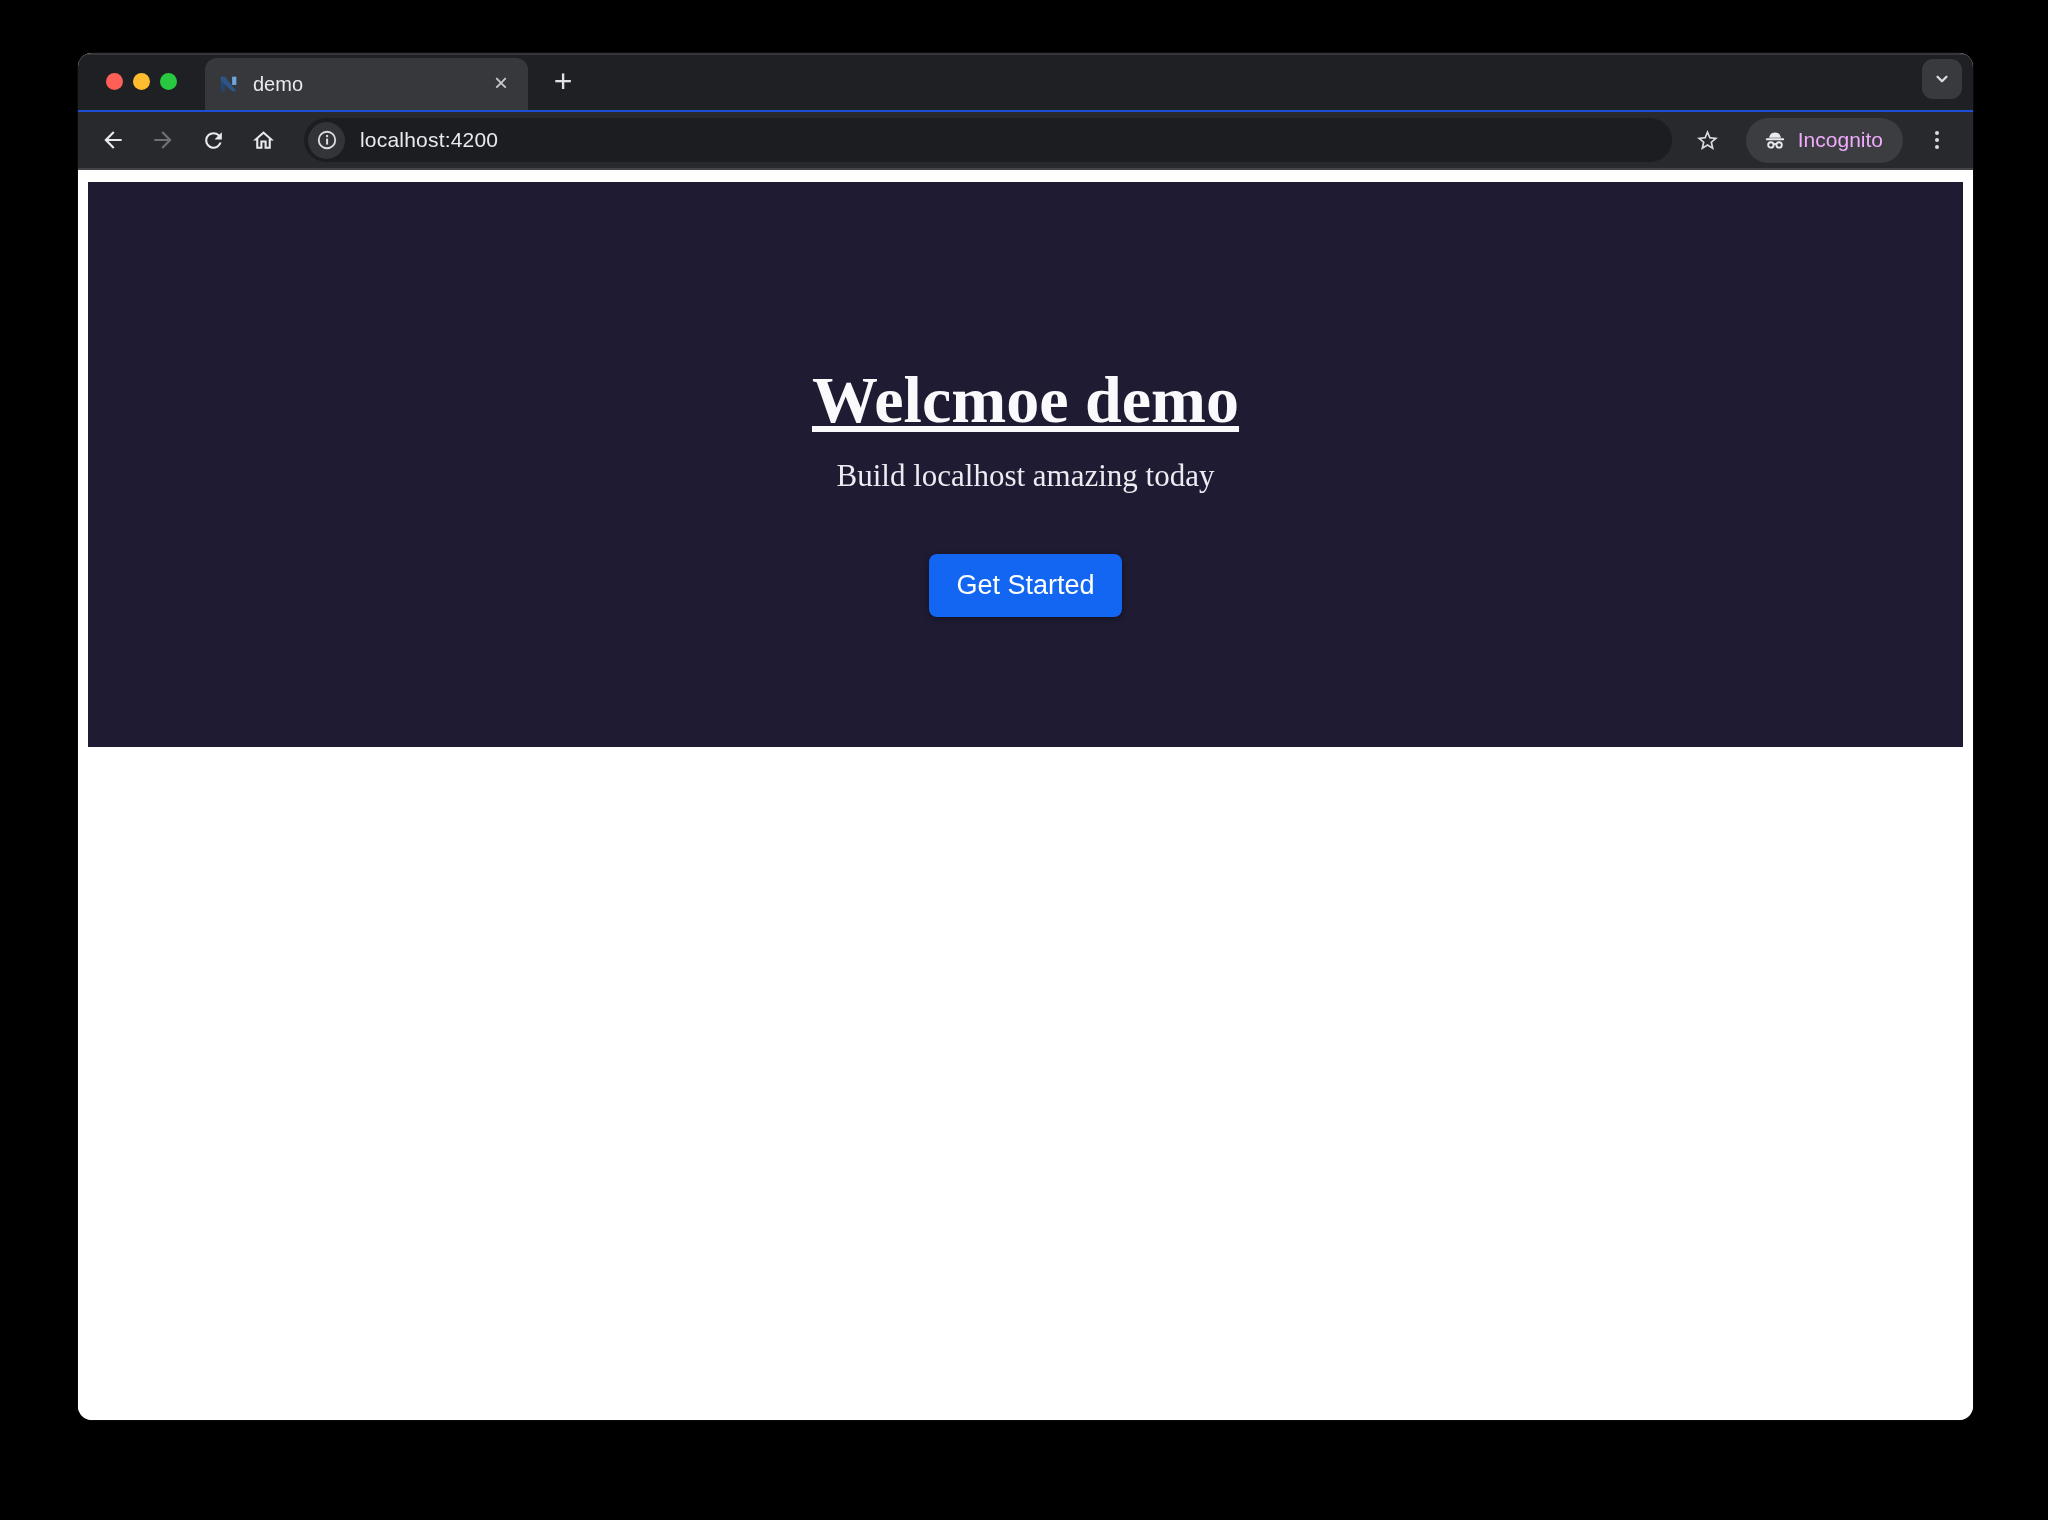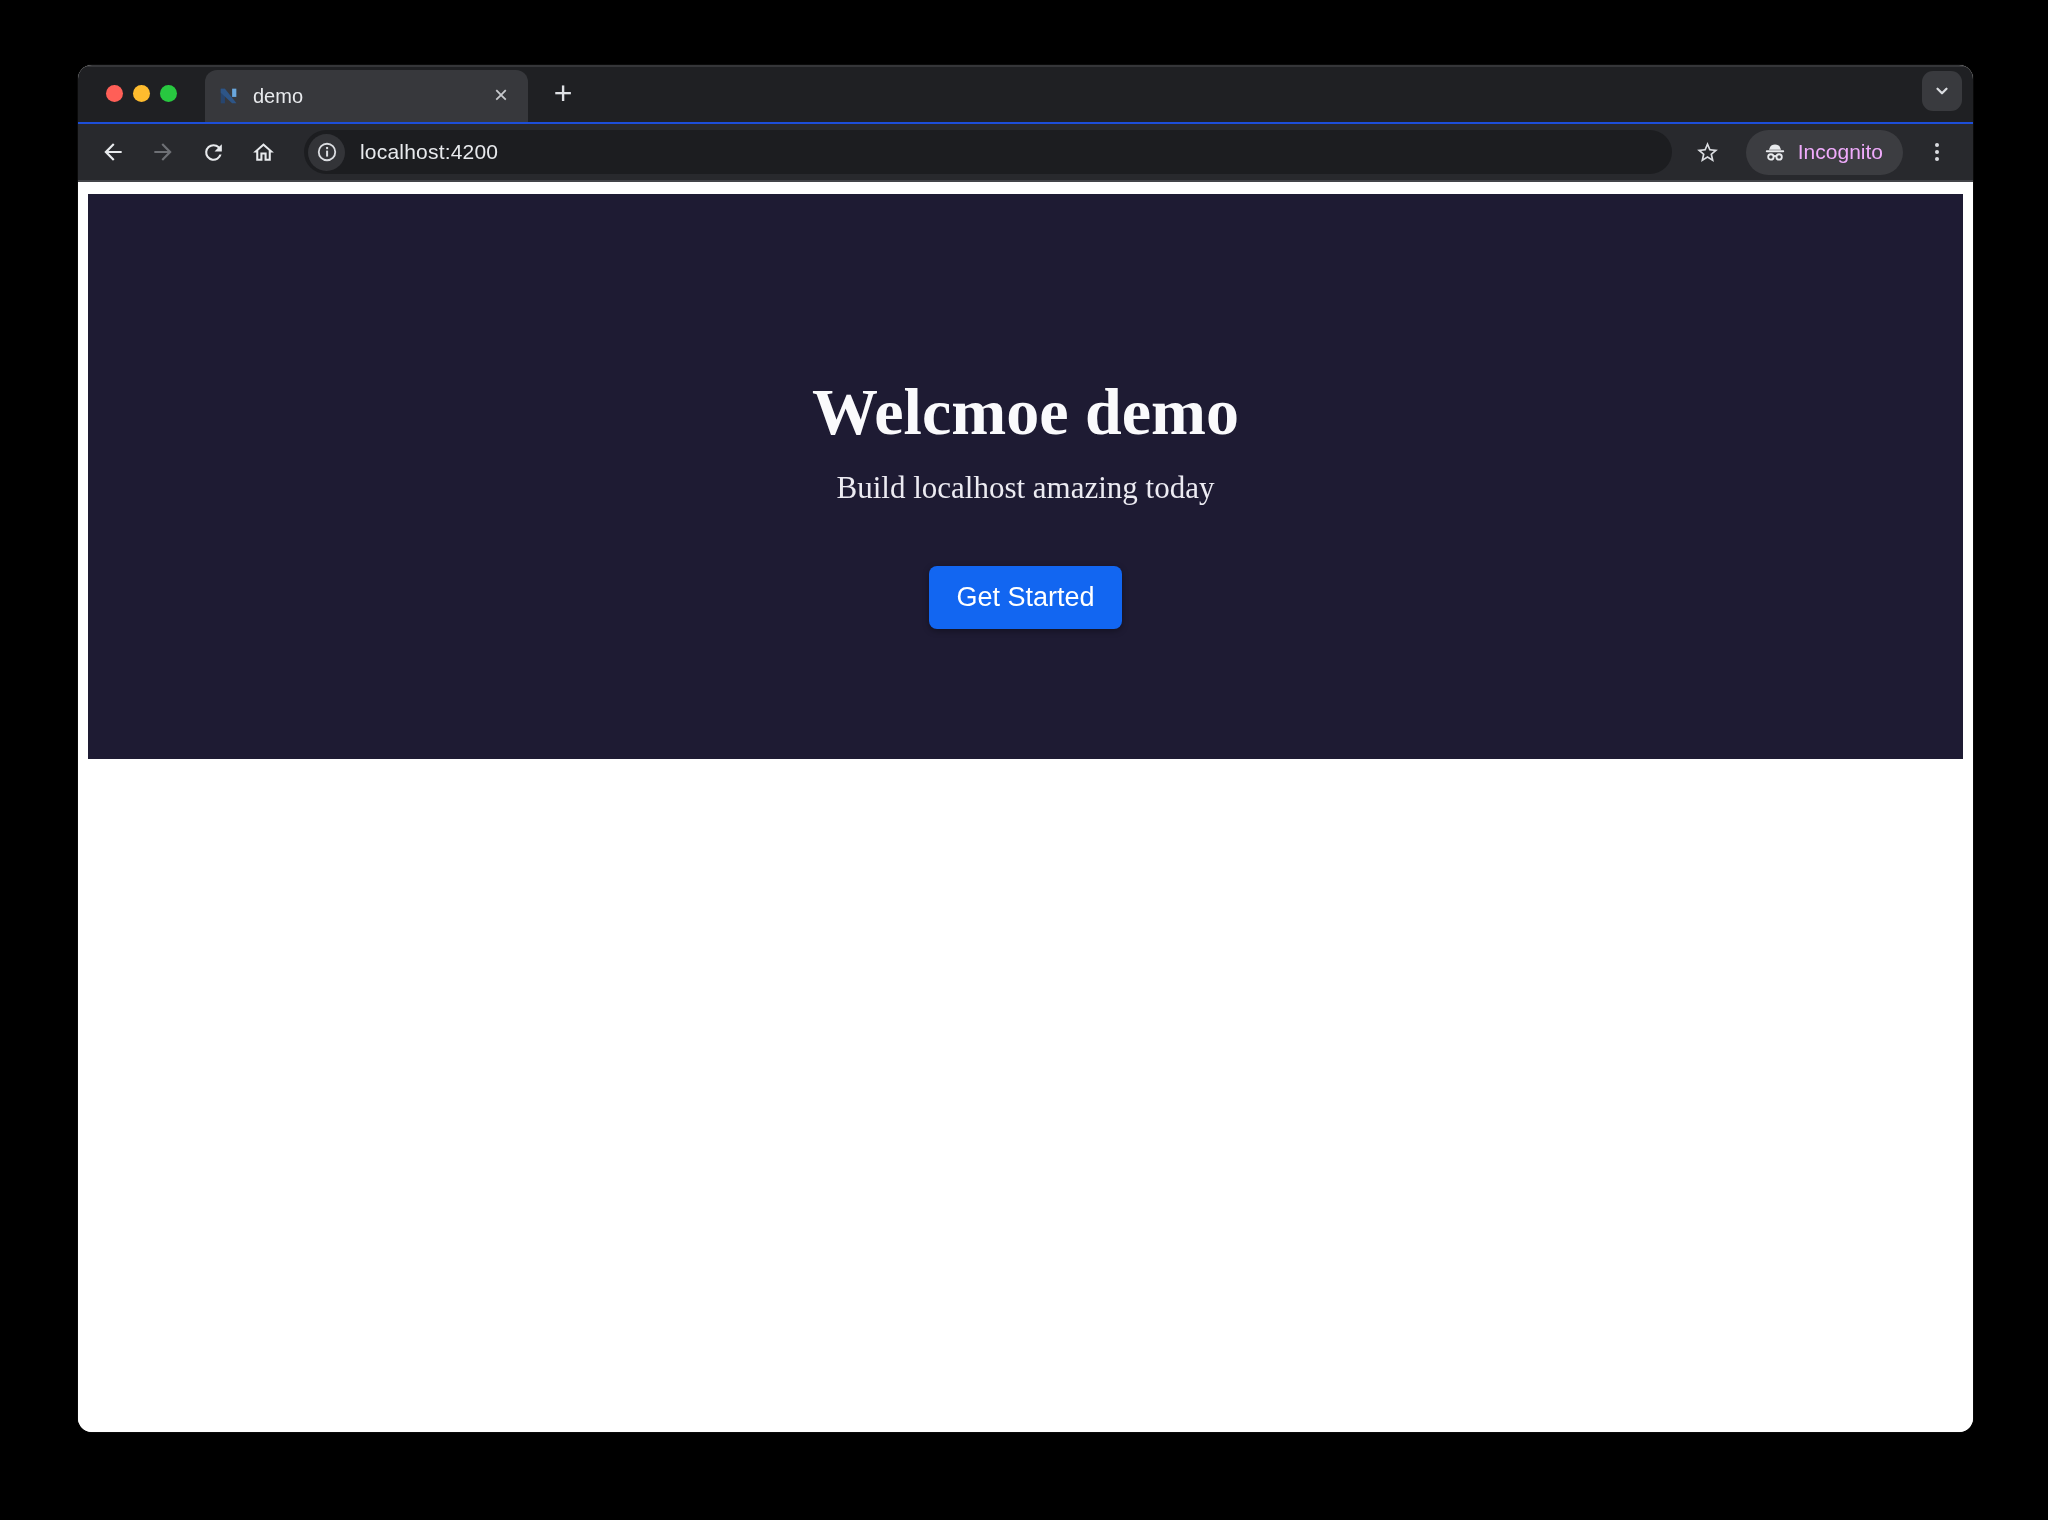--- a/index.html
+++ b/index.html
@@ -2,21 +2,21 @@
 <html><head>
 <meta charset="utf-8">
 <style>
   * { margin: 0; padding: 0; box-sizing: border-box; }
   html, body { width: 2048px; height: 1520px; background: #000; overflow: hidden; }
   body { font-family: "Liberation Sans", sans-serif; }
 
   .screen { position: relative; width: 2048px; height: 1520px; background: #000; }
 
   .window {
-    position: absolute; left: 78px; top: 65px; width: 1895px; height: 1367px;
+    position: absolute; left: 78px; top: 53px; width: 1895px; height: 1367px;
     border-radius: 14px; overflow: hidden; background: #ffffff;
     box-shadow: 0 0 0 1px #0a0a0a, 0 30px 80px rgba(0,0,0,0.65);
     display: flex; flex-direction: column;
   }
 
   
   .tabstrip {
     position: relative; height: 57px; background: #1f2023; flex: 0 0 auto;
     box-shadow: inset 0 2px 0 rgba(255,255,255,0.10);
     display: flex; align-items: flex-end;
@@ -105,21 +105,21 @@
 
   
   .page { flex: 1 1 auto; background: #ffffff; overflow: hidden; }
   .hero {
     margin: 12px 10px 0 10px; height: 565px; background: #1e1b33;
     display: flex; flex-direction: column; align-items: center; justify-content: center;
     padding-top: 52px;
   }
   .hero-heading {
     font-family: "Liberation Serif", serif; font-weight: 700; font-size: 66px;
-    color: #fafafc; line-height: 1.1;
+    color: #fafafc; line-height: 1.1; text-decoration: underline;
   }
   .hero-subtitle {
     margin-top: 22px; font-family: "Liberation Serif", serif; font-size: 31px;
     color: #ecebf2; font-weight: 400;
   }
   .cta-button {
     margin-top: 60px; width: 193px; height: 63px; border: none; border-radius: 8px;
     background: #1266f1; color: #ffffff; font-size: 27px; font-weight: 500;
     font-family: "Liberation Sans", sans-serif; cursor: pointer;
     display: flex; align-items: center; justify-content: center;

